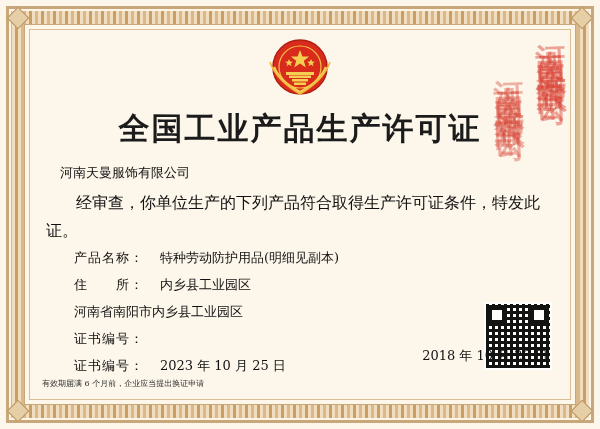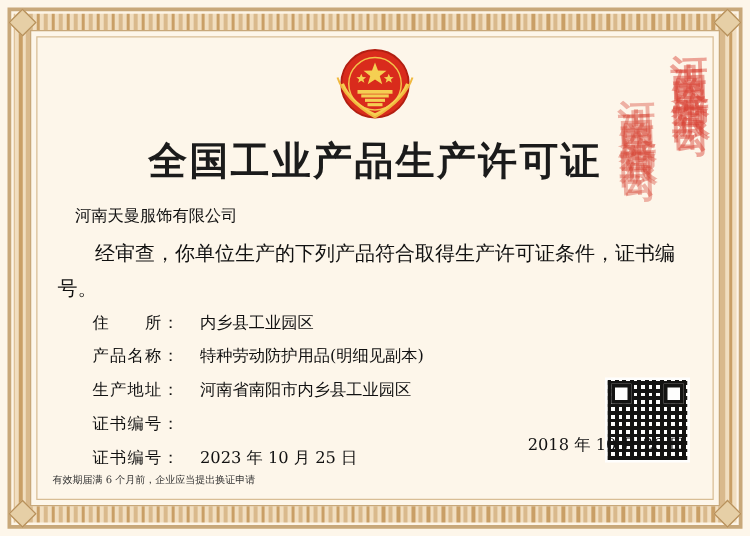--- a/index.html
+++ b/index.html
@@ -239,33 +239,32 @@
         <rect x="30" y="46.5" width="12" height="2.5" fill="#f5cf52"></rect>
         <path d="M10 31 Q16 46 36 56 Q56 46 62 31" fill="none" stroke="#f5cf52" stroke-width="2.5"></path>
         <path d="M6 26 Q12 44 36 58 Q60 44 66 26" fill="none" stroke="#f0b93f" stroke-width="1.6"></path>
       </svg>
     </div>
 
     <div class="title">全国工业产品生产许可证</div>
 
     <div class="company">河南天曼服饰有限公司</div>
 
-    <div class="statement">经审查，你单位生产的下列产品符合取得生产许可证条件，证书编号。</div>
+    <div class="statement">经审查，你单位生产的下列产品符合取得生产许可证条件，特发此证。</div>
 
     <div class="fields">
+      <div class="field-row">
+        <div class="field-label">产品名称：</div>
+        <div class="field-value">特种劳动防护用品(明细见副本)</div>
+      </div>
       <div class="field-row">
         <div class="field-label">住　　所：</div>
         <div class="field-value">内乡县工业园区</div>
       </div>
       <div class="field-row">
-        <div class="field-label">产品名称：</div>
-        <div class="field-value">特种劳动防护用品(明细见副本)</div>
-      </div>
-      <div class="field-row">
-        <div class="field-label">生产地址：</div>
         <div class="field-value">河南省南阳市内乡县工业园区</div>
       </div>
       <div class="field-row">
         <div class="field-label">证书编号：</div>
       </div>
       <div class="field-row">
         <div class="field-label">证书编号：</div>
         <div class="field-value">2023 年 10 月 25 日</div>
       </div>
     </div>

